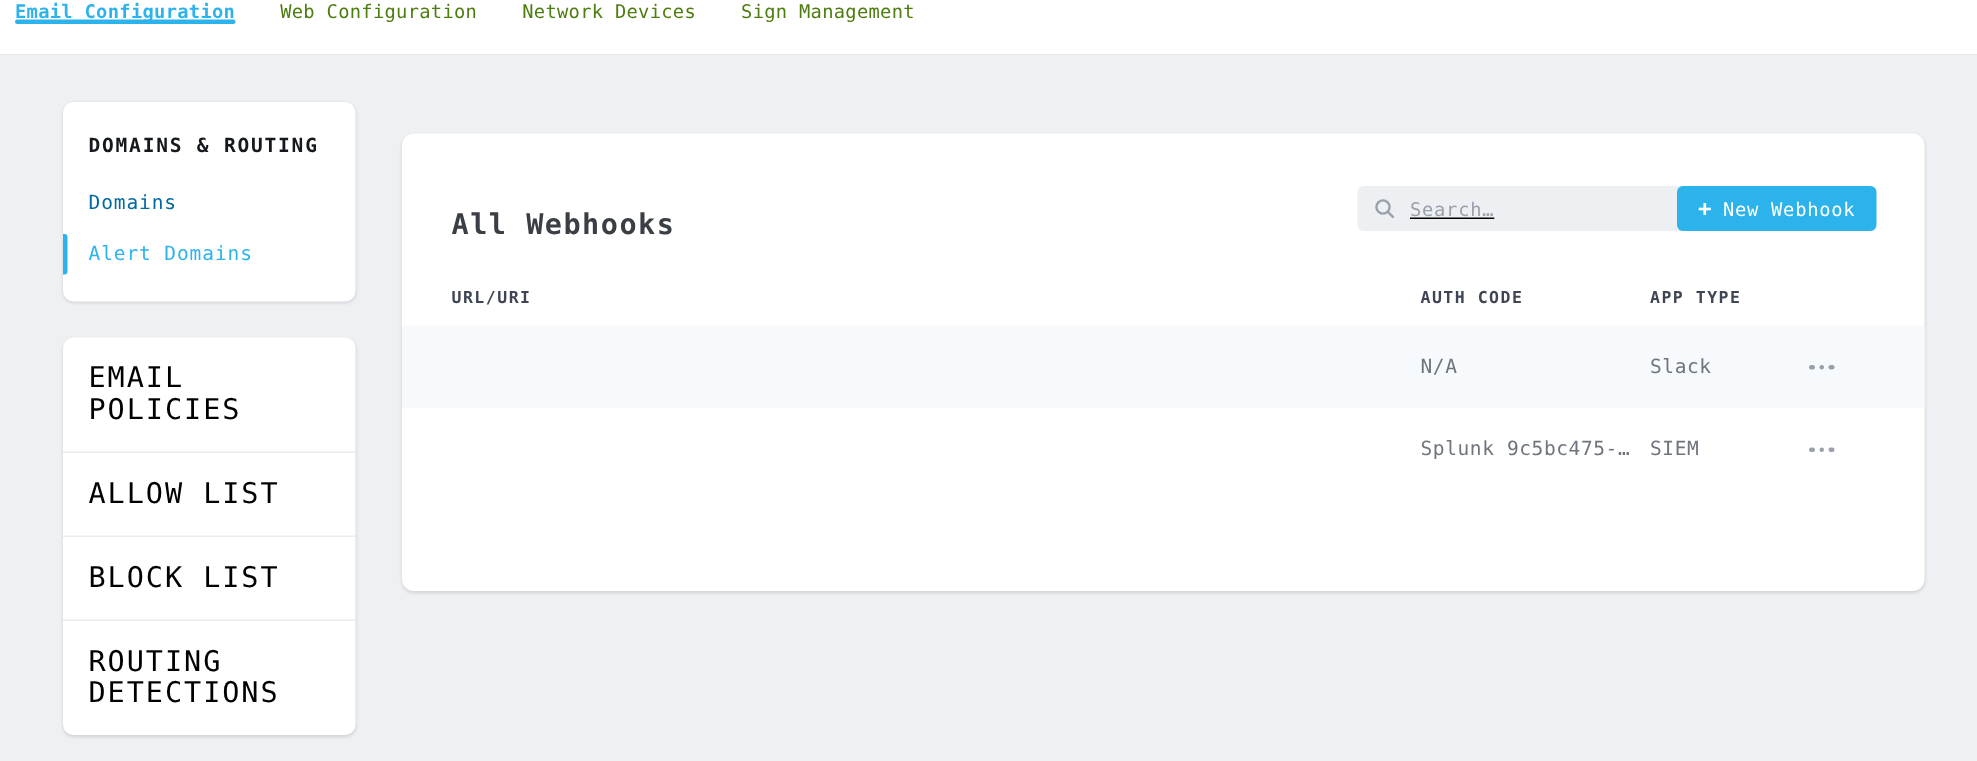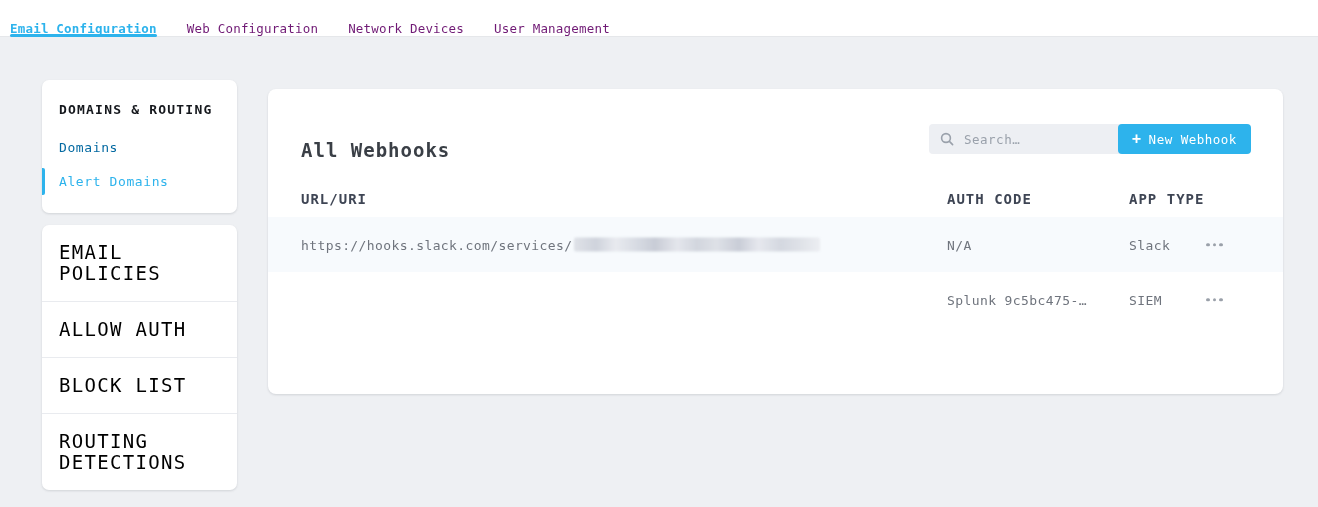--- a/index.html
+++ b/index.html
@@ -10,36 +10,36 @@
     overflow: hidden; position: relative;
   }
   .card {
     background: #fff; border-radius: 7px;
     box-shadow: 0 1px 3px rgba(16,24,40,0.08), 0 1px 2px rgba(16,24,40,0.05);
   }
   
   .topnav {
     position: absolute; top: 0; left: 0; width: 100%; height: 37px;
     background: #fff; border-bottom: 1px solid #e5e7ea;
-    display: flex; align-items: flex-end; gap: 30px;
+    display: flex; align-items: flex-start; gap: 30px;
     padding-left: 10px; box-sizing: border-box; z-index: 2;
   }
   .tab {
     display: flex; align-items: center; font-size: 12.5px; letter-spacing: 0.2px;
-    color: #701a75; position: relative; cursor: pointer; white-space: nowrap;
+    color: #4d7c0f; position: relative; cursor: pointer; white-space: nowrap;
   }
   .tab.active { color: #2db3ec; font-weight: 700; }
   .tab.active::after {
     content: ""; position: absolute; left: 0; right: 0; bottom: -1px;
     height: 3px; background: #2db3ec; border-radius: 2px;
   }
   
   .side-card1 {
     position: absolute; left: 42px; top: 68px; width: 195px;
-    box-sizing: border-box; padding: 22px 0 12px; margin-top: 12px;
+    box-sizing: border-box; padding: 22px 0 12px;
   }
   .side-header {
     padding: 0 17px; font-size: 13px; font-weight: 700;
     letter-spacing: 1.2px; color: #15181d; margin-bottom: 16px;
   }
   .side-item {
     padding: 7px 17px; font-size: 13px; letter-spacing: 0.6px;
     color: #0369a1; position: relative; cursor: pointer; margin-bottom: 5px;
   }
   .side-item.active { color: #2db3ec; }
@@ -55,52 +55,52 @@
     line-height: 21px; cursor: pointer;
   }
   .side2-item:last-child { border-bottom: none; }
   
   .main-card { position: absolute; left: 268px; top: 68px; width: 1015px; height: 305px; border-radius: 8px; margin-top: 21px; }
   .main-title {
     position: absolute; left: 33px; top: 37px; font-size: 19px;
     font-weight: 700; letter-spacing: 1px; color: #3a3f46;
   }
   .search-box {
-    position: absolute; left: 661px; top: 35px; width: 237px; height: 30px;
+    position: absolute; left: 637px; top: 35px; width: 237px; height: 30px;
     background: #edeff3; border-radius: 4px; display: flex; align-items: center;
-    padding: 0 11px; box-sizing: border-box; gap: 8px;
+    padding: 0 11px; box-sizing: border-box; gap: 8px; text-decoration: underline;
   }
   .search-box svg { flex: 0 0 auto; }
   .search-box input {
     border: none; outline: none; background: transparent; width: 100%;
     font-family: inherit; font-size: 12.5px; letter-spacing: 0.5px; color: #5a5f68;
   }
   .search-box input::placeholder { color: #9aa1ab; opacity: 1; }
   .btn-new {
     position: absolute; left: 850px; top: 35px; width: 133px; height: 30px;
     background: #2db3ec; border: none; border-radius: 4px; color: #fff;
     font-family: inherit; font-size: 12.5px; letter-spacing: 0.5px;
     display: flex; align-items: center; justify-content: center; gap: 7px; cursor: pointer;
   }
   .btn-new .plus { font-size: 15px; font-weight: 700; line-height: 1; }
   
   .table { position: absolute; top: 92px; left: 0; right: 0; }
   .thead { position: relative; height: 36px; }
   .th {
-    position: absolute; top: 0; line-height: 36px; font-size: 14px;
+    position: absolute; top: 0; line-height: 36px; font-size: 11px;
     font-weight: 700; letter-spacing: 1px; color: #3e4554; white-space: nowrap;
   }
   .row { position: relative; height: 55px; font-size: 13px; letter-spacing: 0.4px; color: #6f747d; }
   .row.alt { background: #f7fafd; }
   .cell {
     position: absolute; top: 50%; transform: translateY(-50%); white-space: nowrap;
   }
   .col-url  { left: 33px;  }
   .col-auth { left: 679px; text-align: right; }
-  .col-app  { left: 861px; }
+  .col-app  { left: 832px; }
   .col-menu { left: 936px; }
   .redact {
     display: inline-block; vertical-align: -2px; height: 14px; border-radius: 2px;
     background: linear-gradient(90deg,
       #dfe2e8 0%, #cfd3dc 9%, #e8eaef 17%, #d6dae2 26%, #c8ccd6 33%,
       #e4e6ec 42%, #d2d6de 50%, #dee1e7 58%, #c9cdd7 67%, #e6e8ee 75%,
       #d4d8e0 84%, #dfe2e8 92%, #eceef2 100%);
     filter: blur(1.3px); margin-left: 2px;
   }
   .redact.r1 { width: 246px; }
@@ -110,33 +110,33 @@
 </style>
 </head>
 <body>
 
 <div>
 
   <nav class="topnav">
     <div class="tab active">Email Configuration</div>
     <div class="tab">Web Configuration</div>
     <div class="tab">Network Devices</div>
-    <div class="tab">User Management</div>
+    <div class="tab">Sign Management</div>
   </nav>
 
   <aside>
     <div class="card side-card1">
       <div class="side-header">DOMAINS &amp; ROUTING</div>
       <div class="side-item">Domains</div>
       <div class="side-item active">Alert Domains</div>
     </div>
 
     <div class="card side-card2">
       <div class="side2-item">EMAIL POLICIES</div>
-      <div class="side2-item">ALLOW AUTH</div>
+      <div class="side2-item">ALLOW LIST</div>
       <div class="side2-item">BLOCK LIST</div>
       <div class="side2-item">ROUTING DETECTIONS</div>
     </div>
   </aside>
 
   <main class="card main-card">
     <h1 class="main-title">All Webhooks</h1>
 
     <div class="search-box">
       <svg width="14" height="14" viewBox="0 0 14 14" fill="none" stroke="#9aa1ab" stroke-width="1.6" stroke-linecap="round">
@@ -152,23 +152,20 @@
     </button>
 
     <div class="table">
       <div class="thead">
         <div class="th col-url">URL/URI</div>
         <div class="th col-auth">AUTH CODE</div>
         <div class="th col-app">APP TYPE</div>
       </div>
 
       <div class="row alt">
-        <div class="cell col-url">
-          <span>https://hooks.slack.com/services/</span><span class="redact r1"></span>
-        </div>
         <div class="cell col-auth">N/A</div>
         <div class="cell col-app">Slack</div>
         <div class="cell col-menu dots">
             <i></i>
             <i></i>
             <i></i>
           </div>
       </div>
 
       <div class="row">

